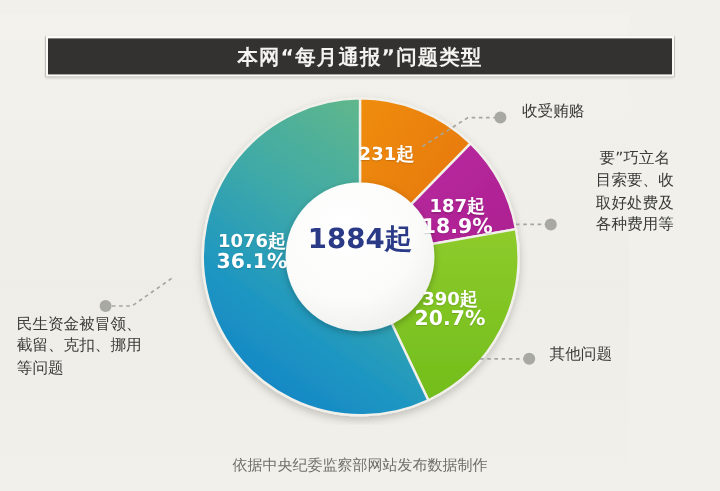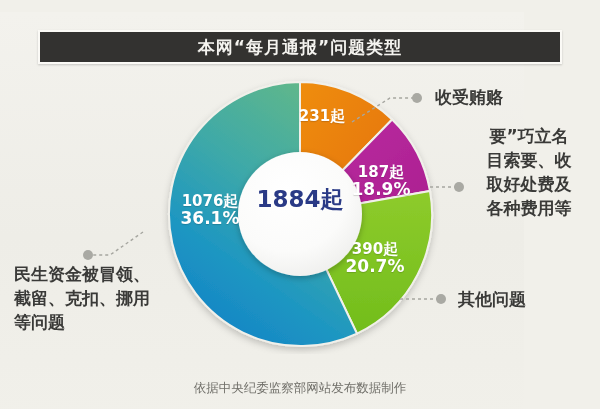--- a/index.html
+++ b/index.html
@@ -74,21 +74,21 @@
     display: block;
     font-size: 15px;
     font-weight: bold;
   }
   .slice-label .pct {
     display: block;
     font-size: 17px;
     font-weight: bold;
   }
 
-  .lbl-bribe   { left: 281px; top: 96px; width: 82px; }
+  .lbl-bribe   { left: 281px; top: 108px; width: 82px; }
   .lbl-extort  { left: 345px; top: 152px; width: 72px; }
   .lbl-other   { left: 333px; top: 229px; width: 84px; }
   .lbl-welfare { left: 160px; top: 181px; width: 100px; }
 
   
   .center-total {
     position: absolute;
     left: 237px;
     top: 172px;
     width: 126px;
@@ -97,22 +97,22 @@
     font-weight: bold;
     color: #2a3a86;
     letter-spacing: 0px;
     pointer-events: none;
   }
 
   
   .callout {
     position: absolute;
     color: #3a3a38;
-    font-size: 17px;
-    font-weight: bold;
+    font-size: 13px;
+    font-weight: normal;
     line-height: 1.42;
   }
   .callout-right { text-align: left; }
   .callout-left  { text-align: left; }
 
   .co-bribe   { left: 435px; top: 73px;  width: 150px; }
   .co-extort  { left: 470px; top: 112px; width: 118px; text-align: center; }
   .co-other   { left: 458px; top: 275px; width: 140px; }
   .co-welfare { left: 14px;  top: 250px; width: 150px; }
 

